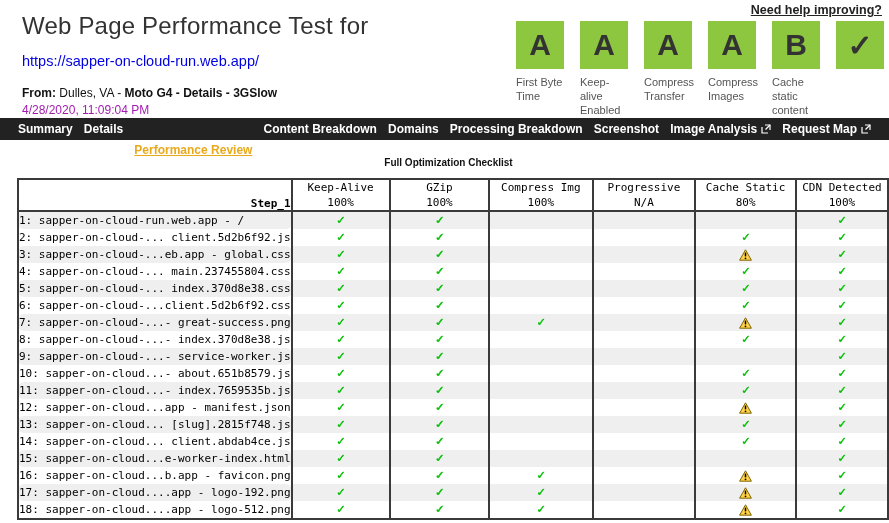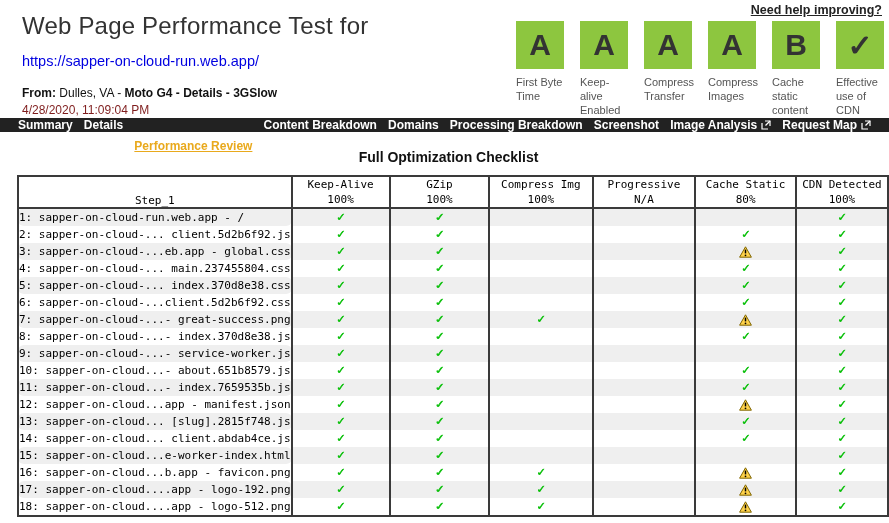--- a/index.html
+++ b/index.html
@@ -9,56 +9,56 @@
     background: #fff;
     font-family: "Liberation Sans", sans-serif;
     overflow: hidden;
   }
   .header { position: relative; height: 118px; }
   .header-left { padding: 10px 0 0 22px; }
   .page-title { font-size: 24px; font-weight: 400; color: #333; margin: 2px 0 13px 0; letter-spacing: 0.2px; }
   .tested-url { display: block; color: var(--link-blue, #0000e0); font-size: 14.5px; text-decoration: none; margin: 0 0 17px 0; cursor: pointer; }
   .from-line { font-size: 12px; color: #111; margin-bottom: 3px; }
   .bold { font-weight: 700; }
-  .date-line { font-size: 12px; color: #7f1d1d; }
+  .date-line { font-size: 12px; color: #a21caf; }
   .header-right { position: absolute; top: 0; right: 5px; margin-left: 44px; }
   .need-help { display: block; text-align: right; font-size: 12.5px; font-weight: 600; color: #222; text-decoration: underline; margin: 3px 2px 4px 0; cursor: pointer; }
   .grades { display: flex; gap: 16px; }
   .grade { width: 48px; }
   .grade-box {
     width: 48px; height: 48px;
     background: var(--grade-green, #8dc63f);
     display: flex; align-items: center; justify-content: center;
     font-size: 30px; font-weight: 700; color: #333;
     cursor: pointer;
   }
   .grade-label { font-size: 11px; color: #555; margin-top: 7px; line-height: 1.25; }
 
   .nav {
     background: var(--nav-bg, #222);
-    height: 14px;
+    height: 22px;
     display: flex; align-items: center;
     justify-content: space-between;
     padding: 0 18px;
   }
   .nav-item { color: #fff; font-size: 12px; font-weight: 700; text-decoration: none; white-space: nowrap; cursor: pointer; display: inline-flex; align-items: center; }
   .nav-item.active { color: var(--nav-active, #e9a91c); text-decoration: underline; margin-top: 42px; }
   .ext-icon { margin-left: 4px; display: inline-flex; }
 
-  .checklist-title { text-align: center; font-weight: 700; font-size: 14px; color: #111; margin: 17px 0 10px 8px; }
+  .checklist-title { text-align: center; font-weight: 700; font-size: 10px; color: #111; margin: 17px 0 10px 8px; }
 
   table.checklist { border-collapse: collapse; margin-left: 17px; table-layout: fixed; border: 2px solid #3a3a3a; }
   table.checklist th, table.checklist td { padding: 0; }
   thead tr { border-bottom: 2px solid #3a3a3a; background: #fff; }
   .vline { border-left: 2px solid #3a3a3a; }
   .step-th {
-    text-align: center; vertical-align: bottom;
+    text-align: right; vertical-align: bottom;
     padding: 2px 0 2px 4px;
     font-family: "DejaVu Sans Mono", monospace;
-    font-size: 11px; font-weight: 400; color: #000;
+    font-size: 11px; font-weight: 700; color: #000;
   }
   .col-head { font-family: "DejaVu Sans Mono", monospace; font-size: 11px; font-weight: 400; color: #000; margin-left: 48px; }
   .col-head div { line-height: 15px; text-align: center; }
   tbody td { height: 16px; font-family: "DejaVu Sans Mono", monospace; font-size: 11px; color: #000; line-height: 16px; }
   tbody tr:nth-child(odd) { background: var(--row-stripe, #efefef); }
   .row-label { padding-left: 4px; white-space: nowrap; overflow: hidden; border-radius: 6px; }
   .cell { text-align: center; }
   .check-icon { color: var(--check-green, #0cc00c); font-weight: 700; font-size: 13px; text-shadow: 0.6px 0 0 var(--check-green, #0cc00c); }
   .warn-icon svg { vertical-align: middle; }
 </style>
@@ -96,21 +96,20 @@
           <div class="grade">
             <div class="grade-box">A</div>
             <div class="grade-label">Compress Images</div>
           </div>
           <div class="grade">
             <div class="grade-box">B</div>
             <div class="grade-label">Cache static content</div>
           </div>
           <div class="grade">
             <div class="grade-box">✓</div>
-            <div class="grade-label">Effective use of CDN</div>
           </div>
         </div>
     </div>
   </div>
 
   <div class="nav" id="nav">
       <a class="nav-item">Summary</a>
       <a class="nav-item">Details</a>
       <a class="nav-item active">Performance Review</a>
       <a class="nav-item">Content Breakdown</a>

